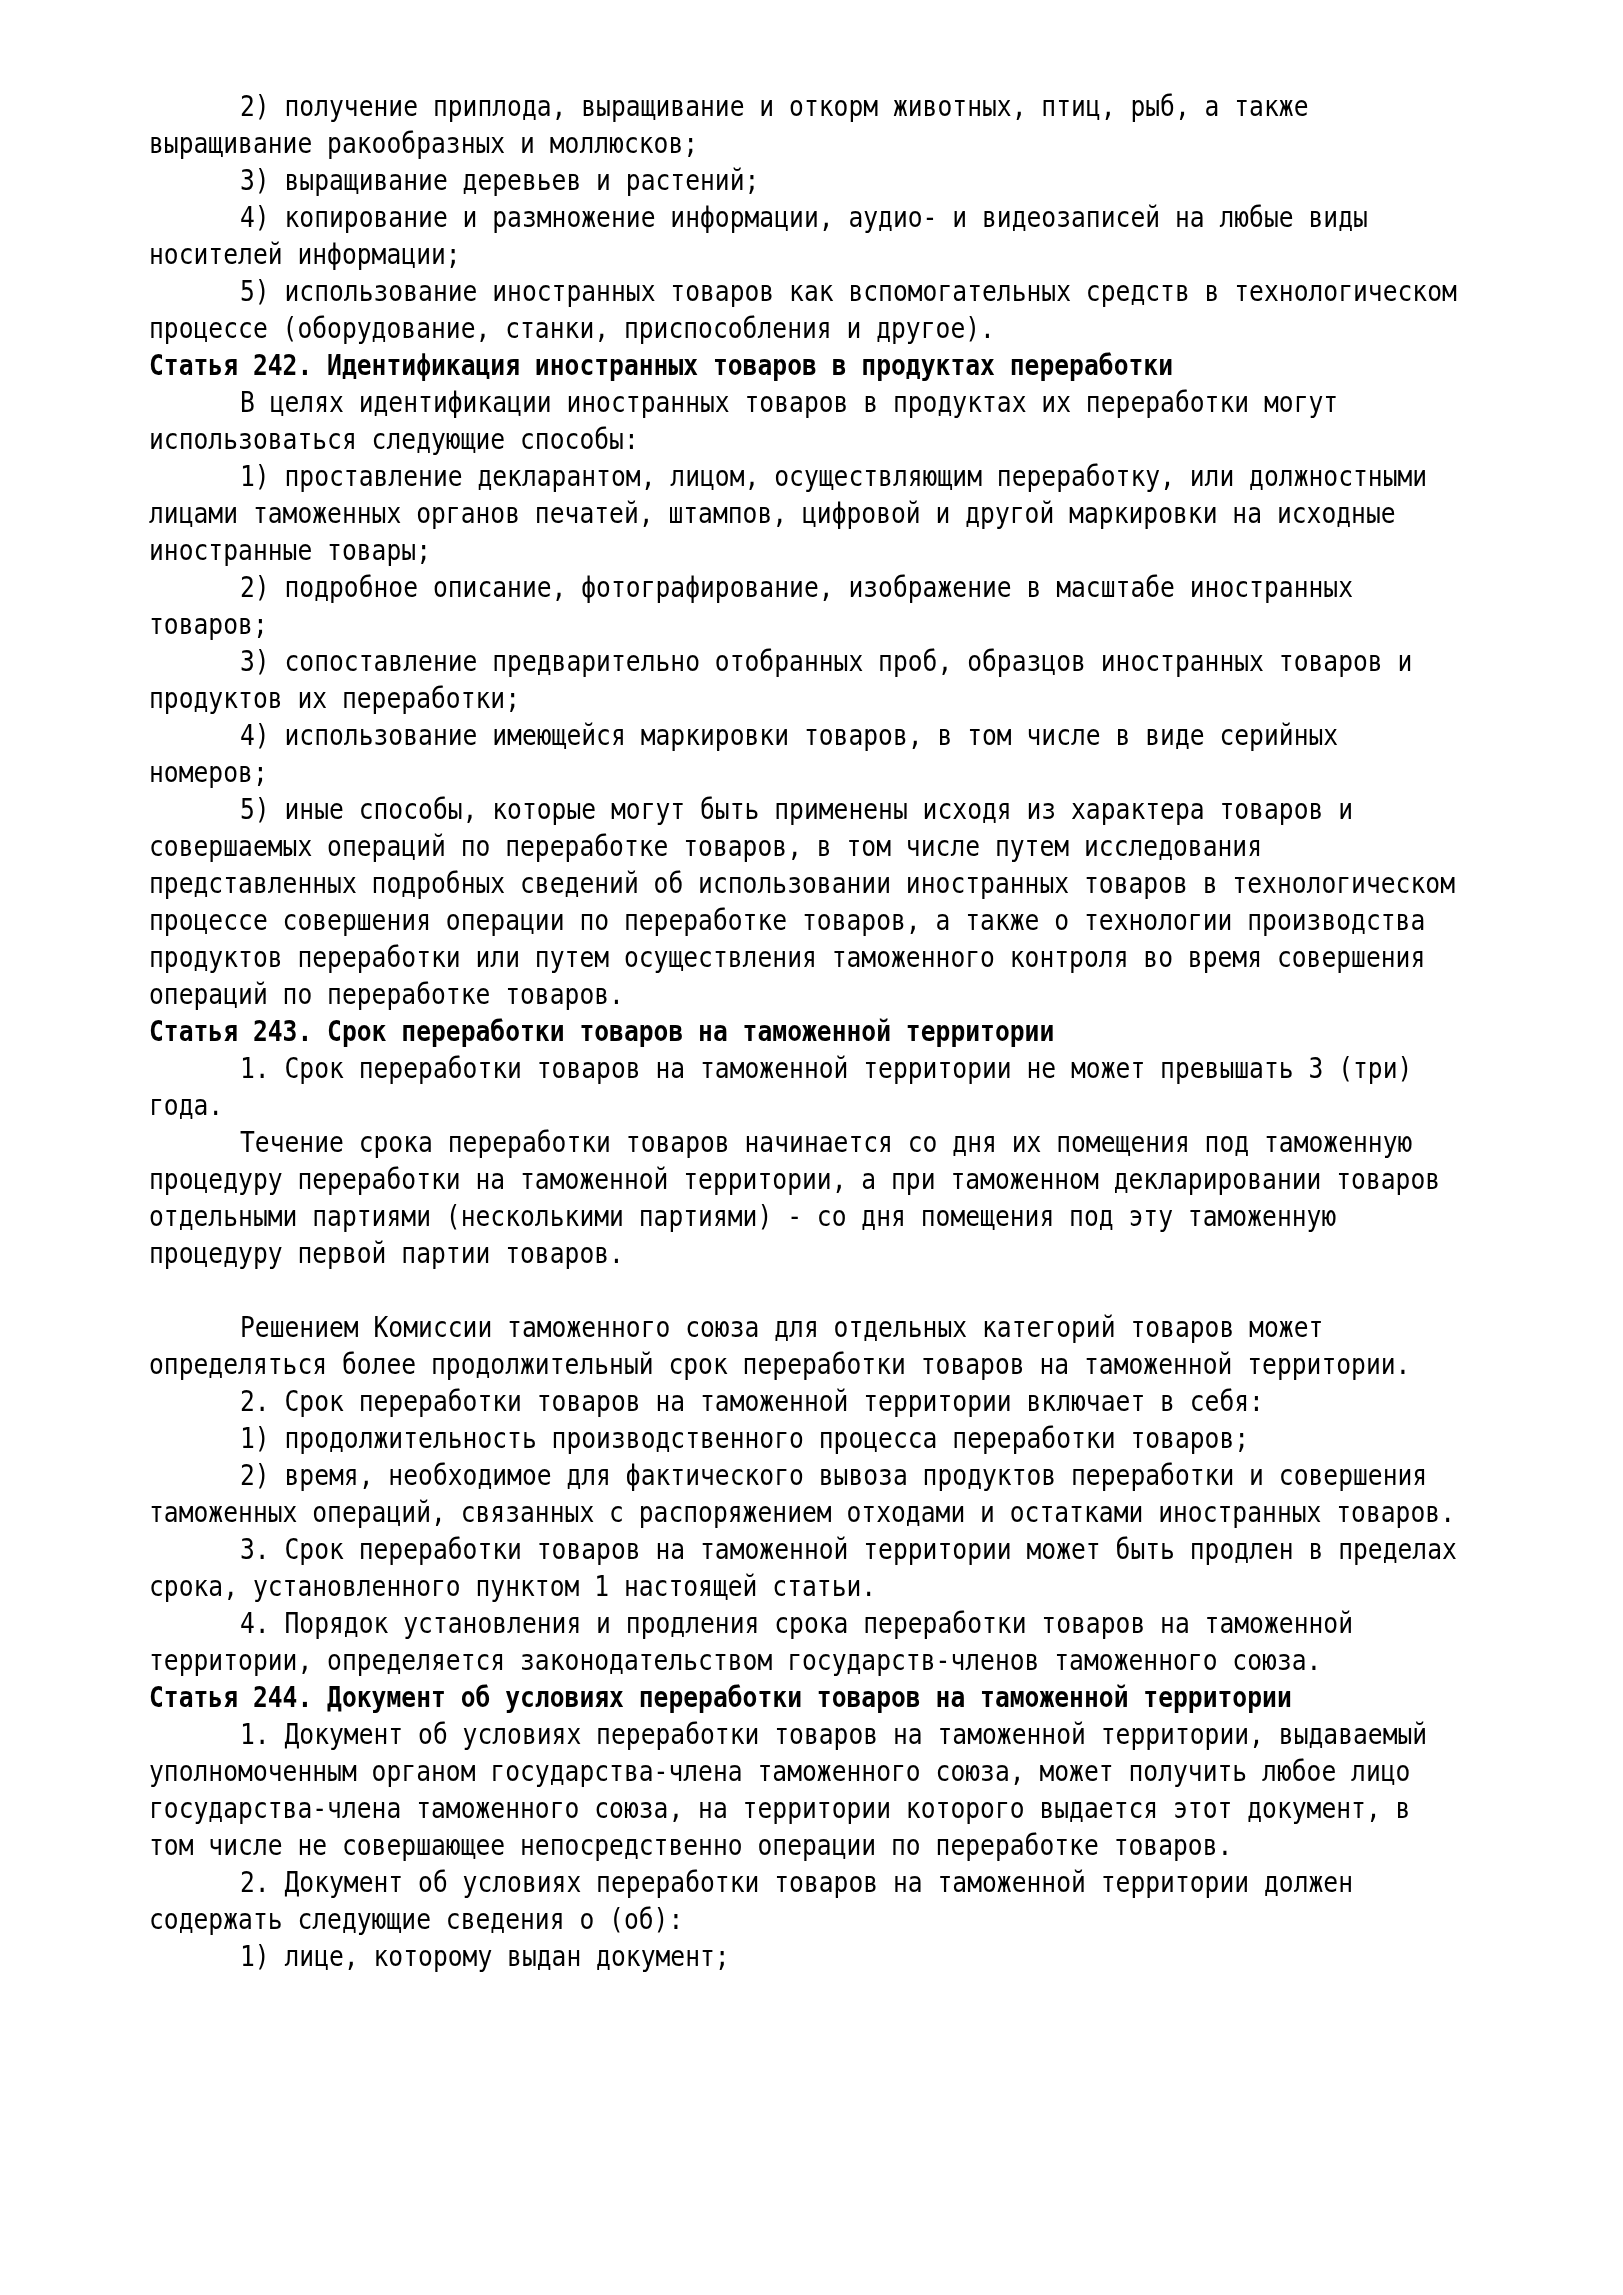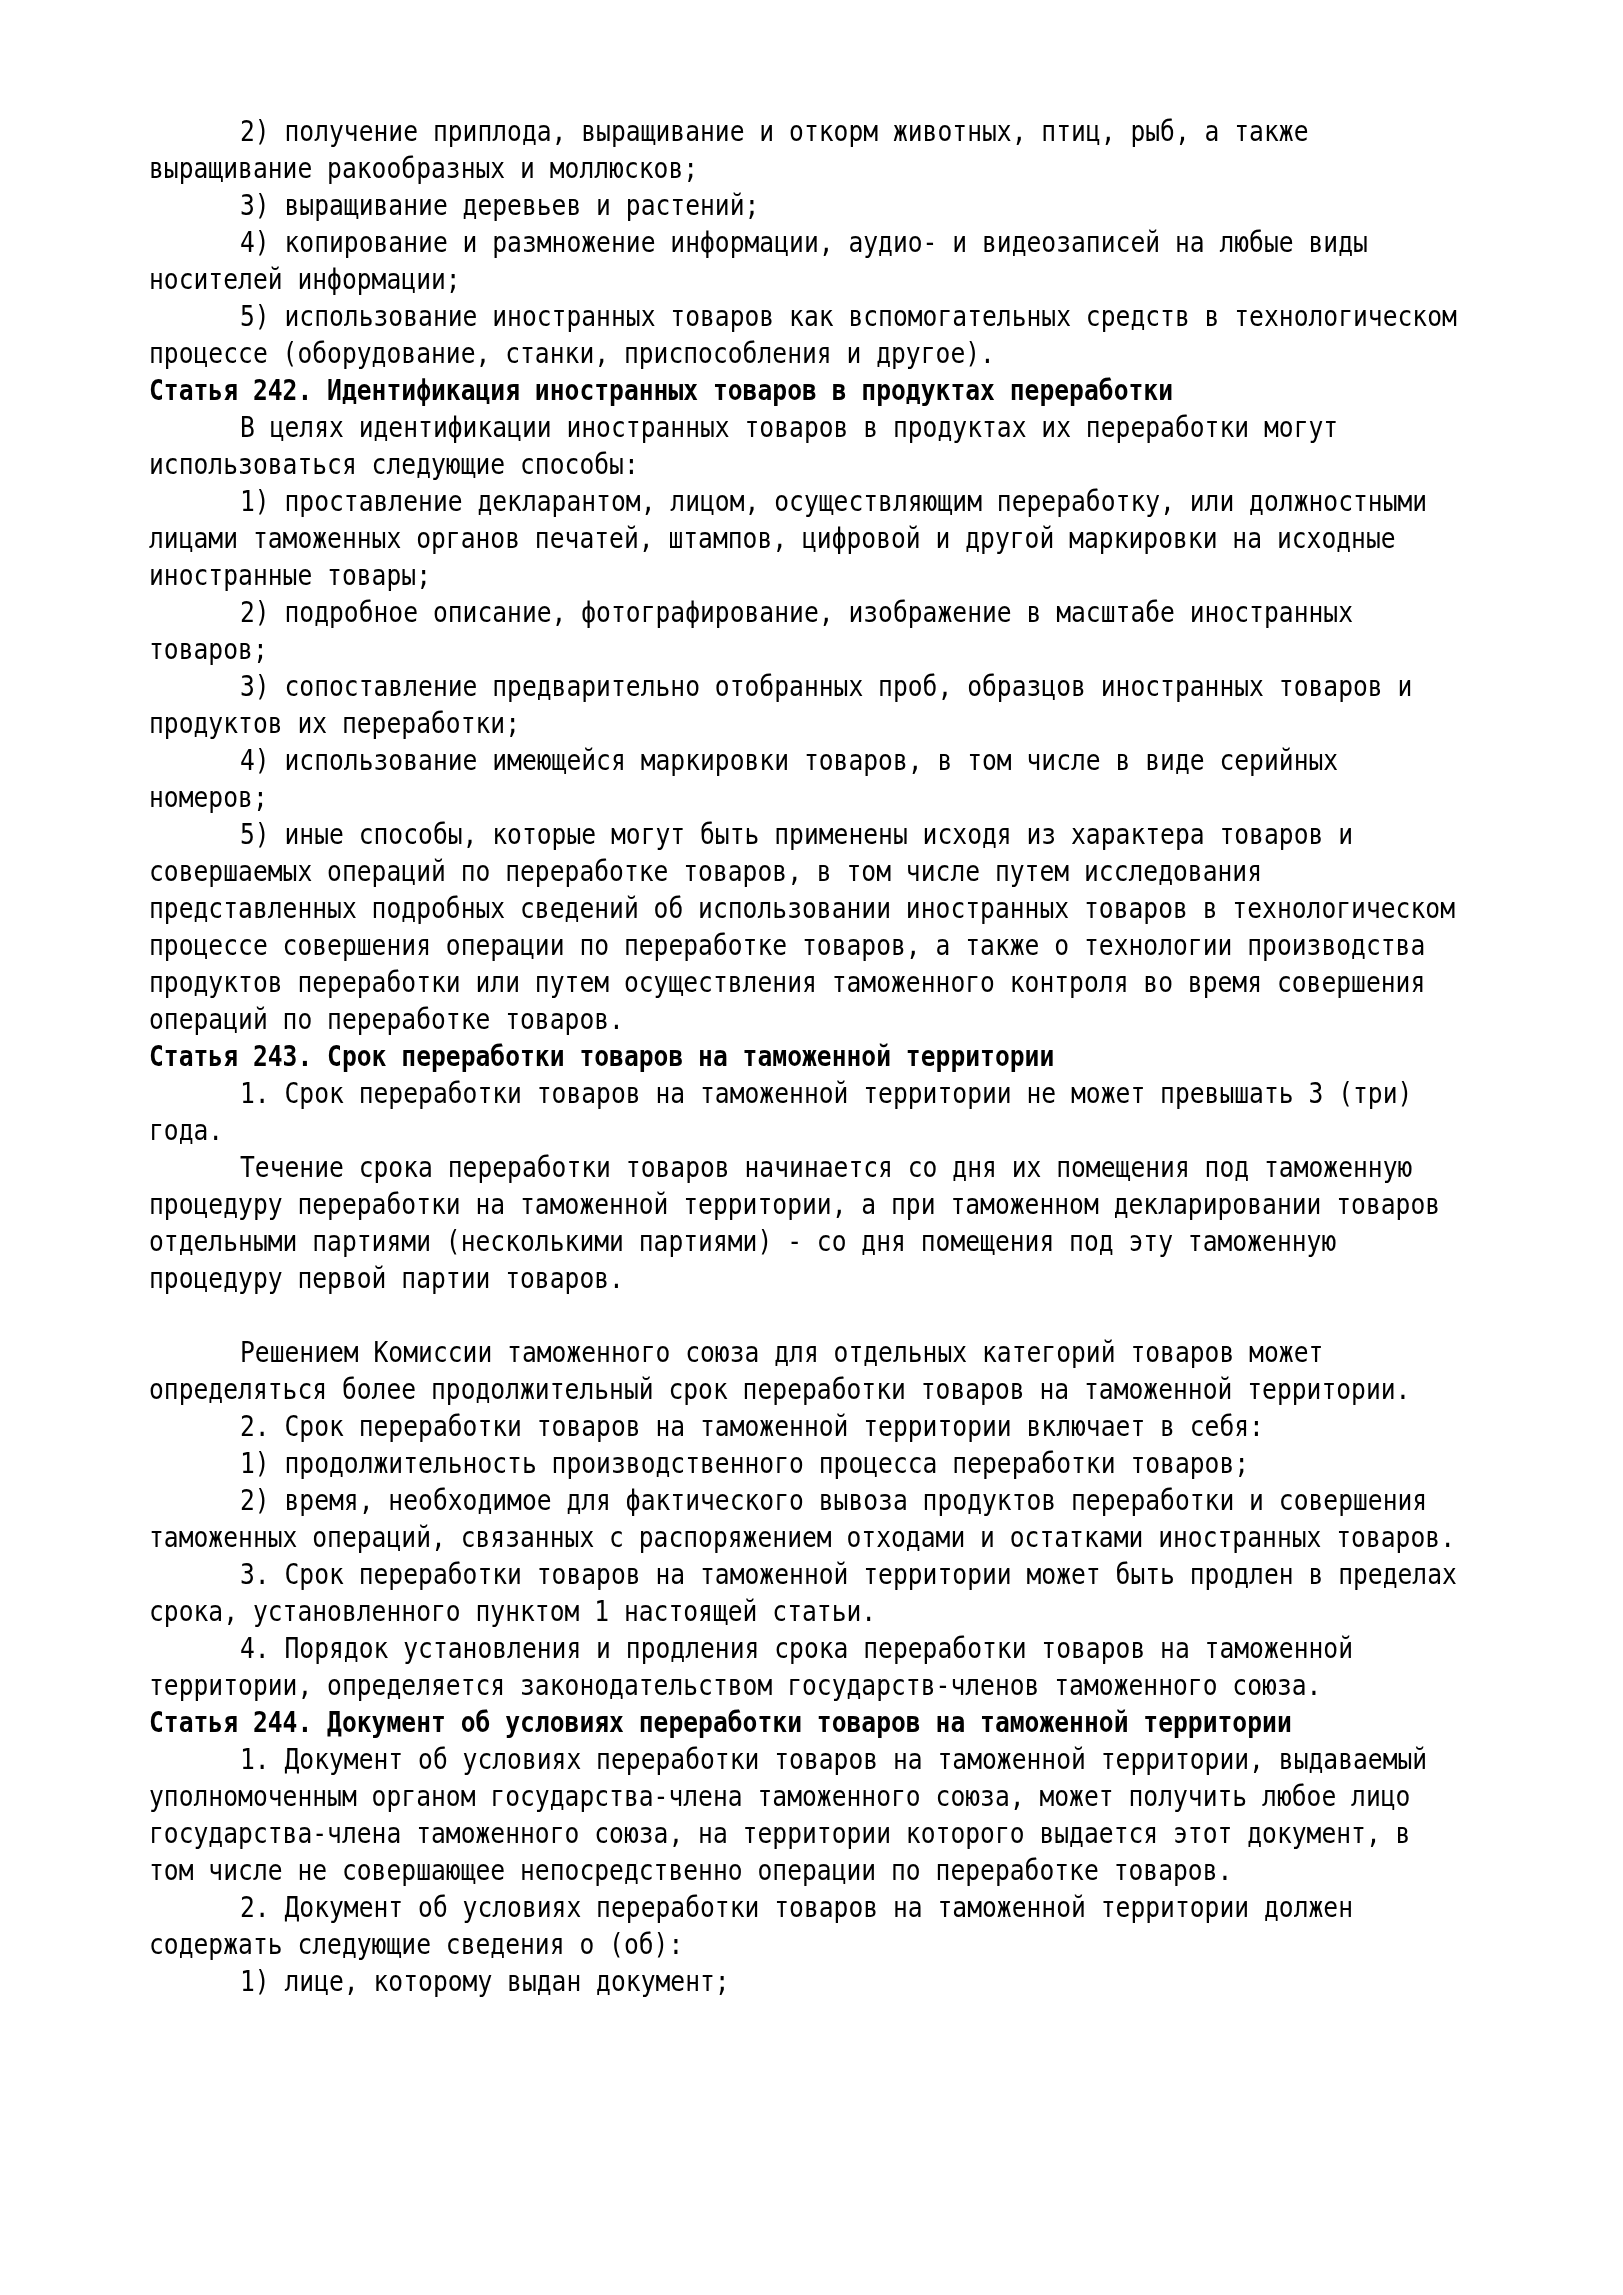--- a/index.html
+++ b/index.html
@@ -7,21 +7,21 @@
     padding: 0;
     width: 1623px;
     height: 2295px;
     background: #ffffff;
     overflow: hidden;
   }
   .page {
     box-sizing: border-box;
     width: 1475px;
     height: 2295px;
-    padding: 113px 0 0 149px;
+    padding: 88px 0 0 149px;
     font-family: "DejaVu Sans Mono", "Liberation Mono", monospace;
     font-size: 29px;
     color: #000000;
   }
   .line {
     height: 37px;
     line-height: 37px;
     white-space: pre;
     transform: scaleX(0.85);
     transform-origin: 0 50%;

